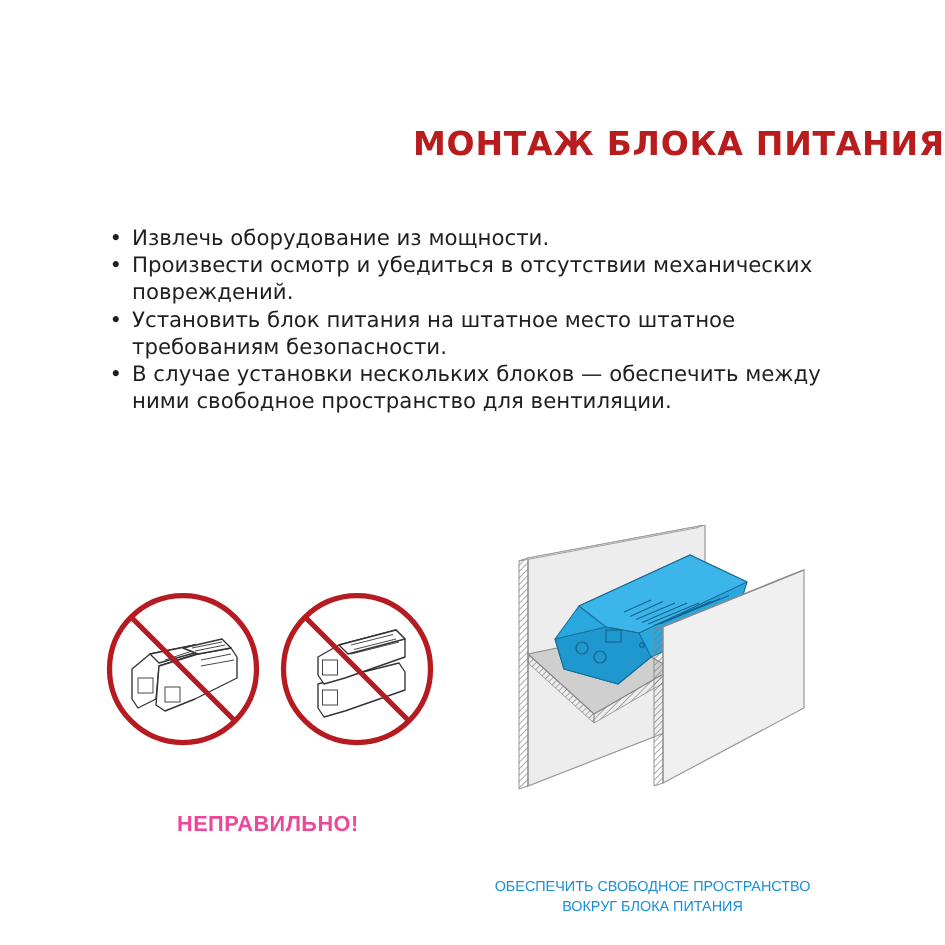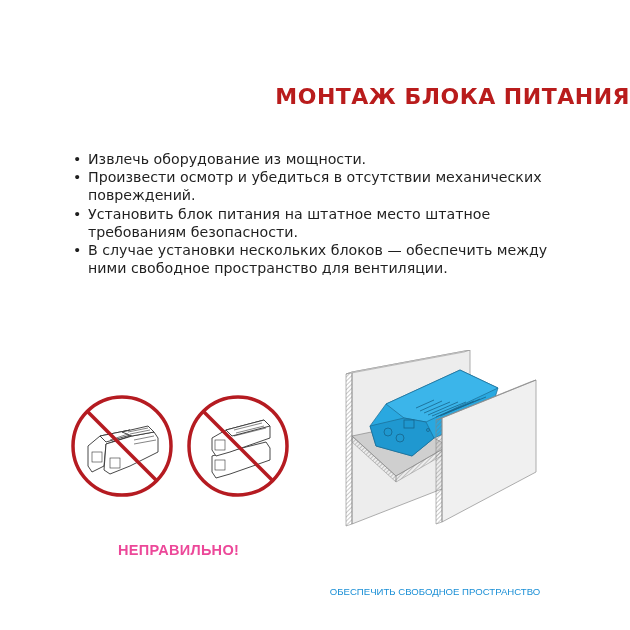--- a/index.html
+++ b/index.html
@@ -111,13 +111,14 @@
     <polygon points="112,68 206,30 206,122 112,172" fill="#f0f0f0" stroke="#999" stroke-width="0.8"></polygon>
     <polygon points="106,70 112,68 112,172 106,174" fill="url(#hatch)" stroke="#888" stroke-width="0.6"></polygon>
     <polygon points="106,70 200,32 206,30 112,68" fill="url(#hatch)" stroke="#888" stroke-width="0.5"></polygon>
   </svg>
 </div>
 
 <div class="label-wrong">НЕПРАВИЛЬНО!</div>
 
 <div class="label-right">
   <div>ОБЕСПЕЧИТЬ СВОБОДНОЕ ПРОСТРАНСТВО</div>
+  <div>ВОКРУГ БЛОКА ПИТАНИЯ</div>
 </div>
 
 </body></html>

